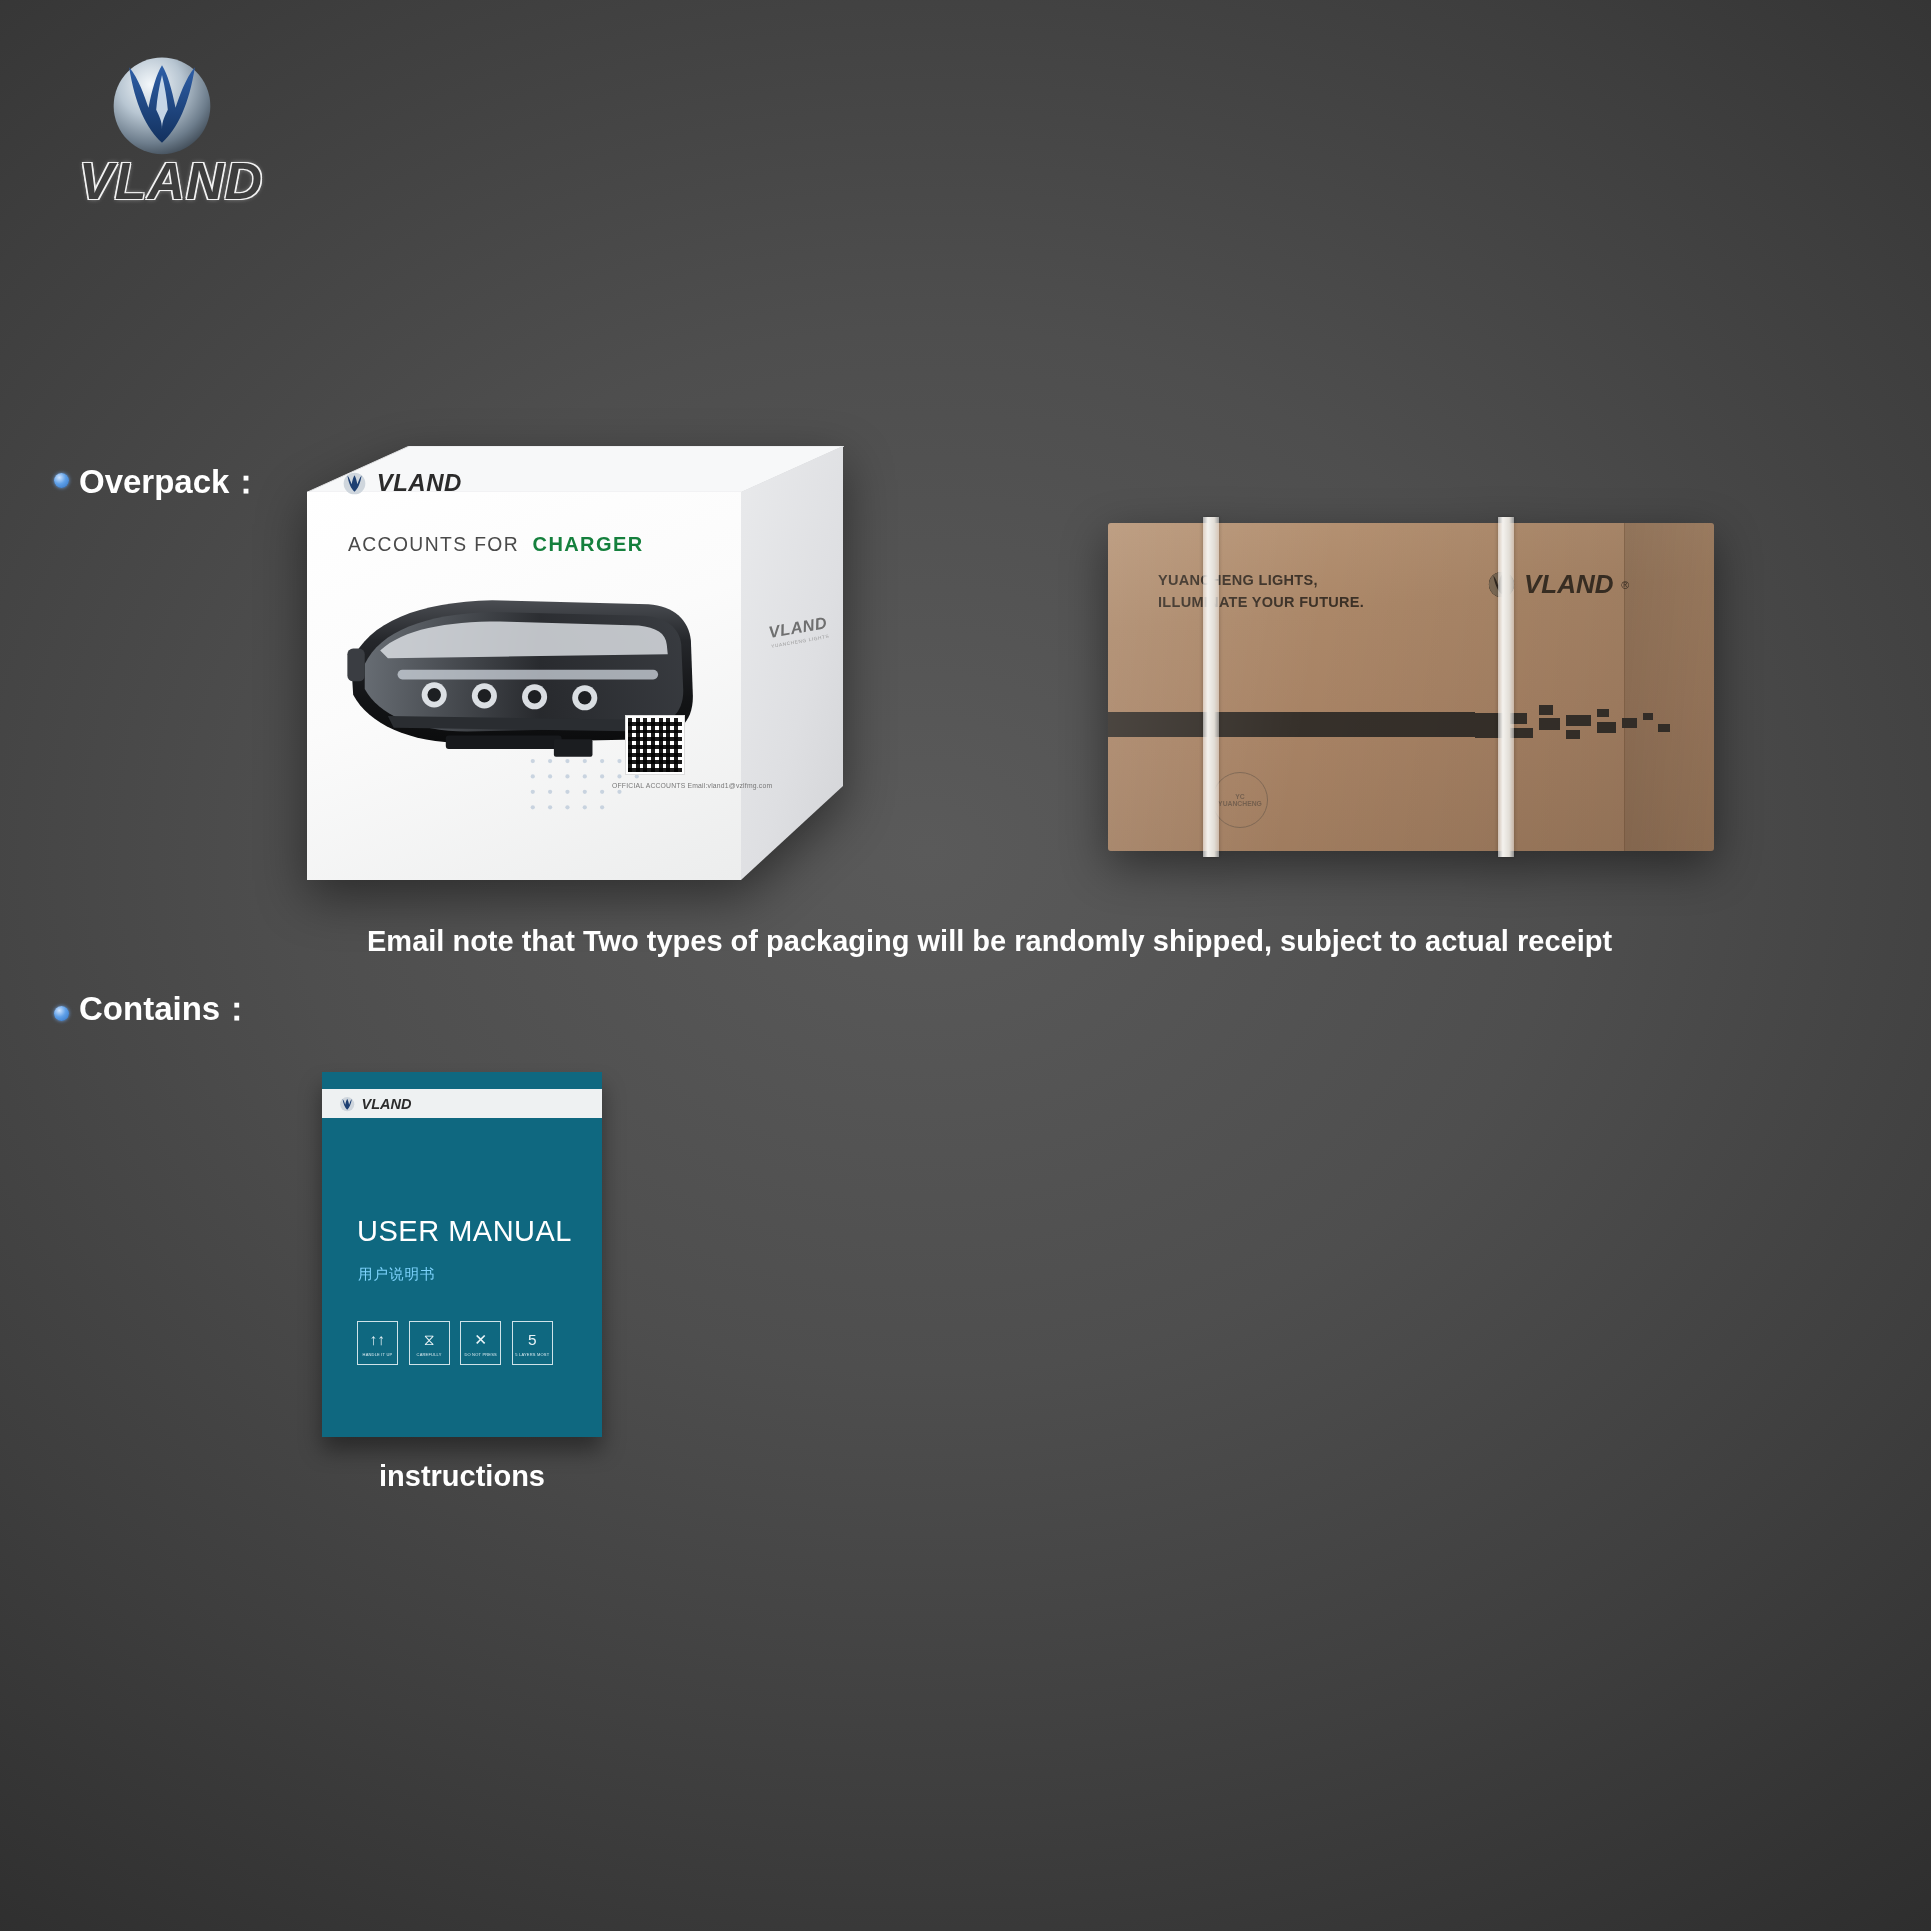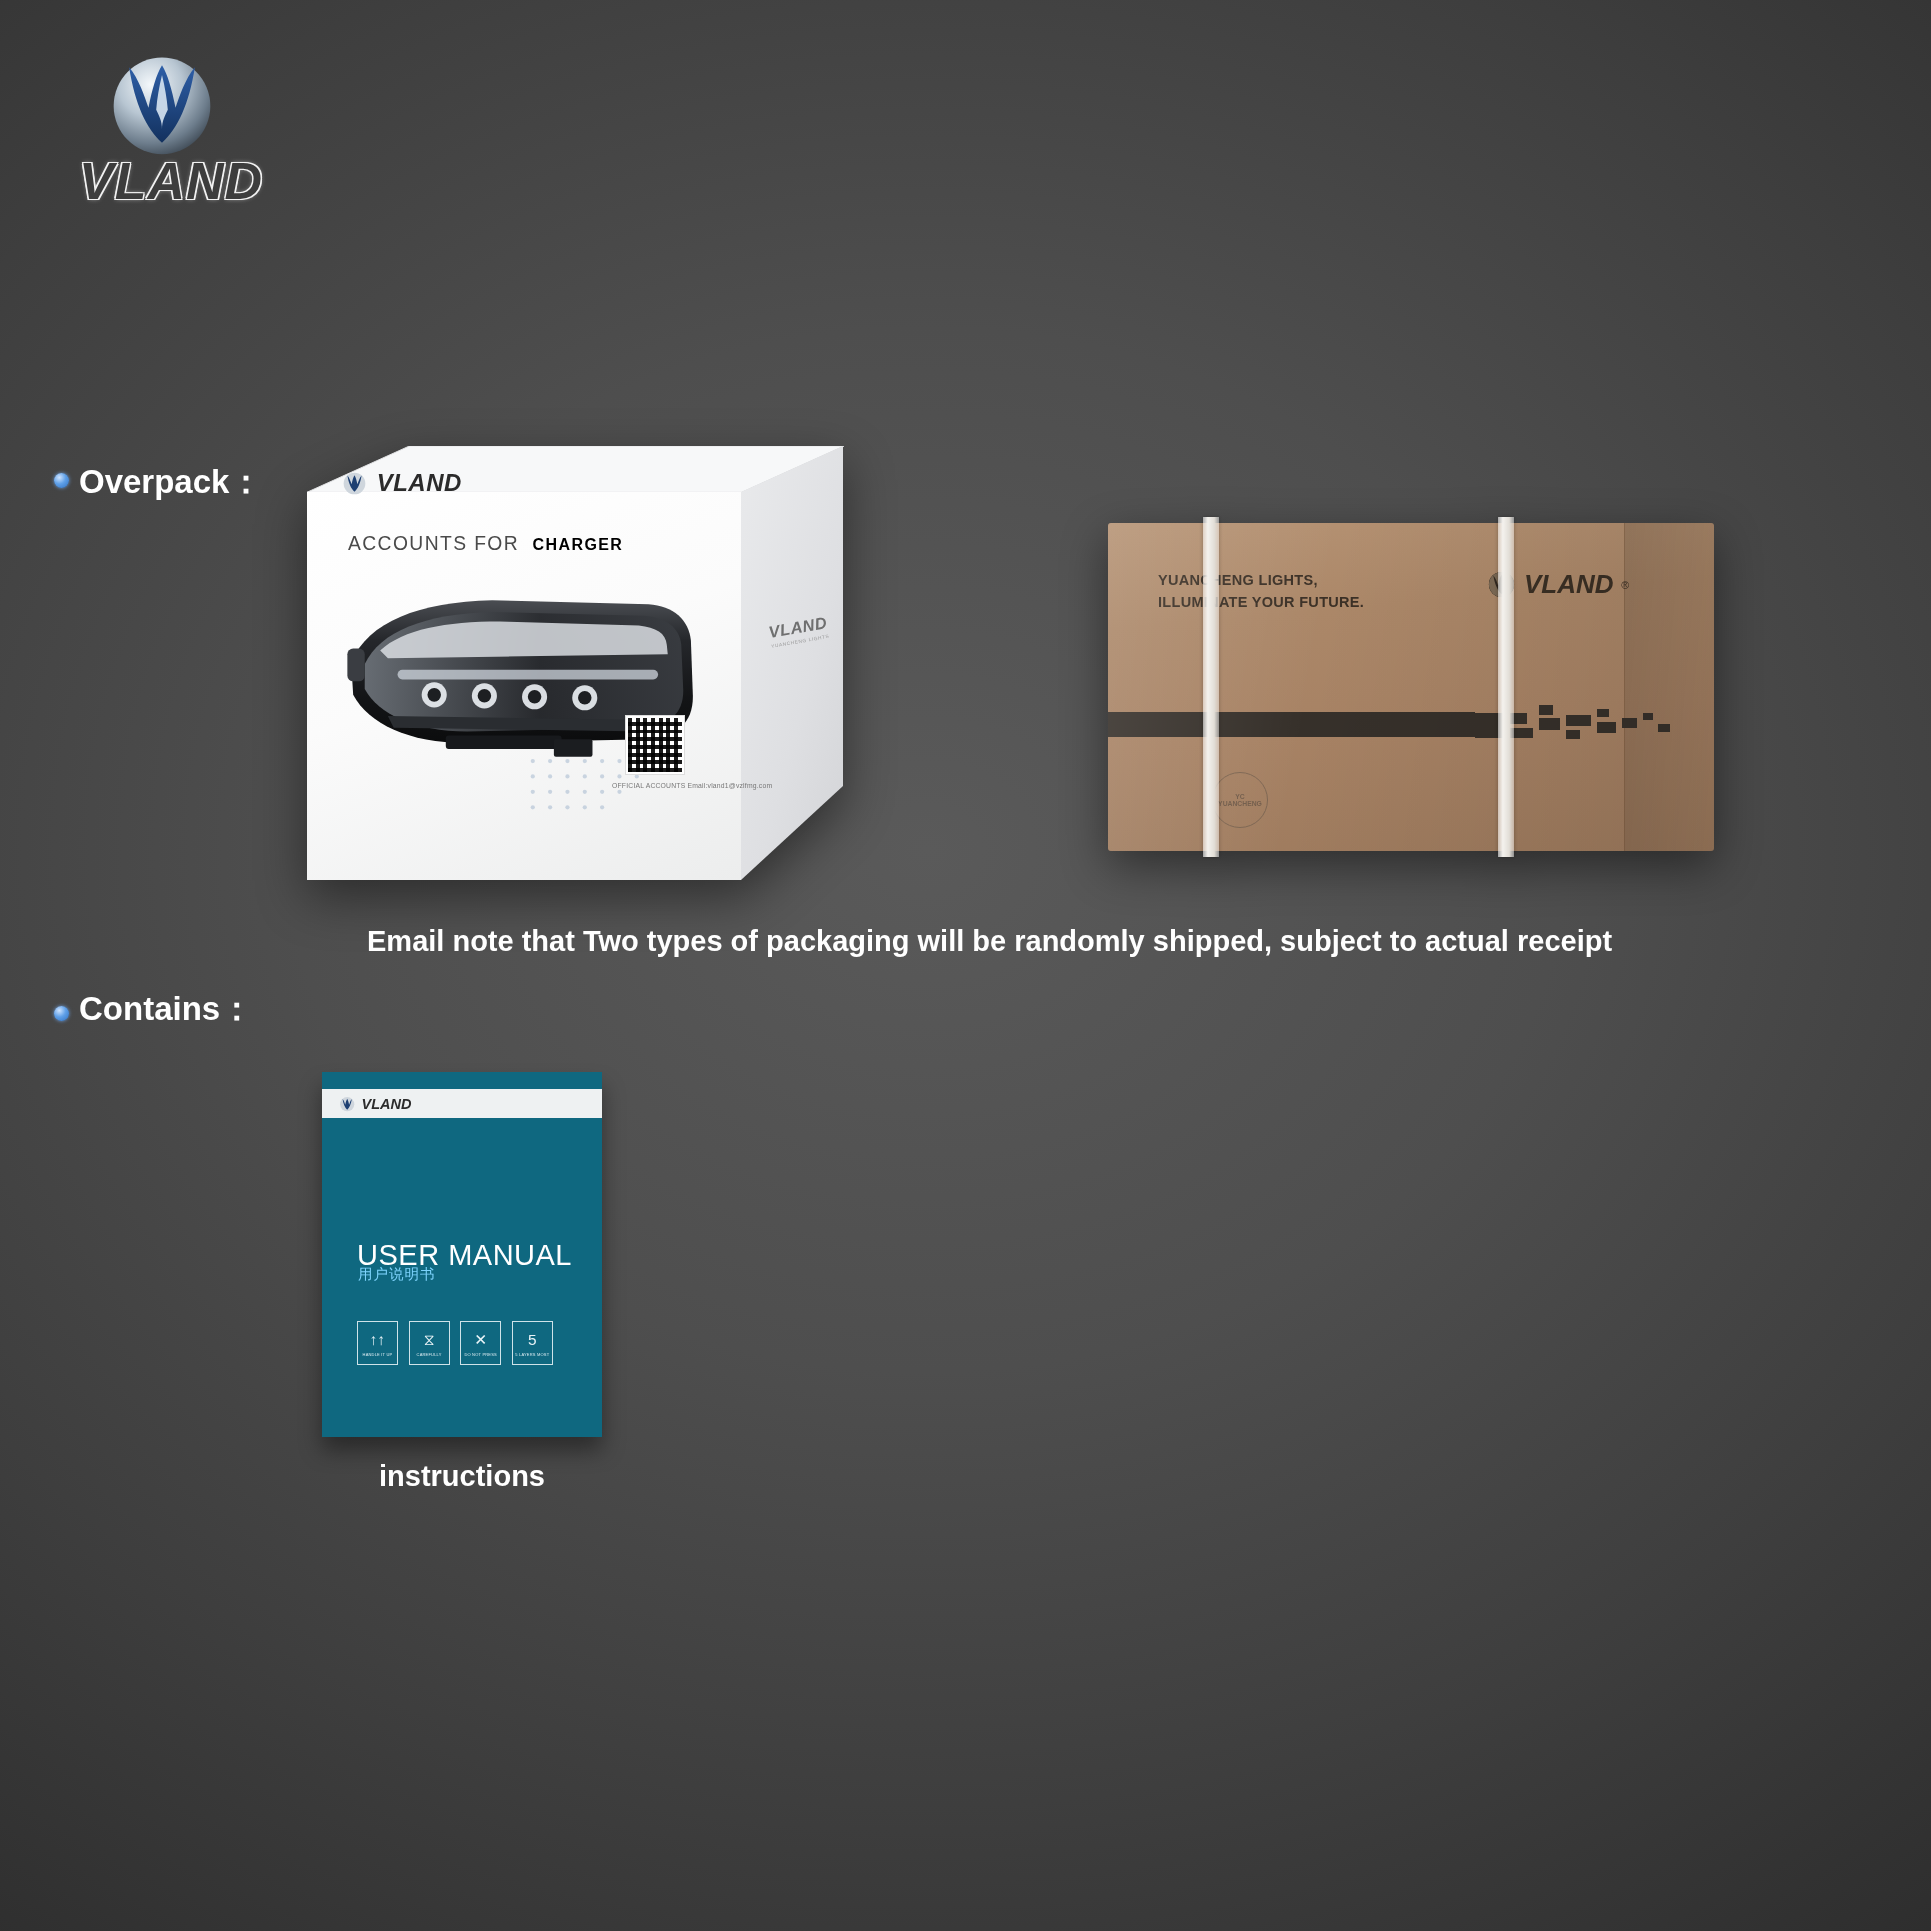--- a/index.html
+++ b/index.html
@@ -121,23 +121,23 @@
   .rb-title {
     position: absolute;
     left: 41px;
     top: 87px;
     font-size: 19.3px;
     letter-spacing: 1.4px;
     color: #4a4a4a;
     font-weight: 500;
   }
   .rb-title b {
-    color: #000000;
-    font-weight: bold;
-    font-size: 16px;
+    color: #15803d;
+    font-weight: bold;
+    font-size: 20px;
   }
   .rb-product {
     position: absolute;
     left: 23px;
     top: 135px;
     width: 386px;
     height: 193px;
   }
   .rb-qr {
     position: absolute;
@@ -338,21 +338,20 @@
     font-style: italic;
     color: #2c2c2c;
   }
   .mn-title {
     position: absolute;
     left: 35px;
     top: 143px;
     font-size: 29px;
     color: #ffffff;
     letter-spacing: 0.5px;
-    margin-top: 24px;
   }
   .mn-sub {
     position: absolute;
     left: 36px;
     top: 193px;
     font-size: 14.5px;
     color: #7dd3fc;
     letter-spacing: 1px;
   }
   .mn-icons {

